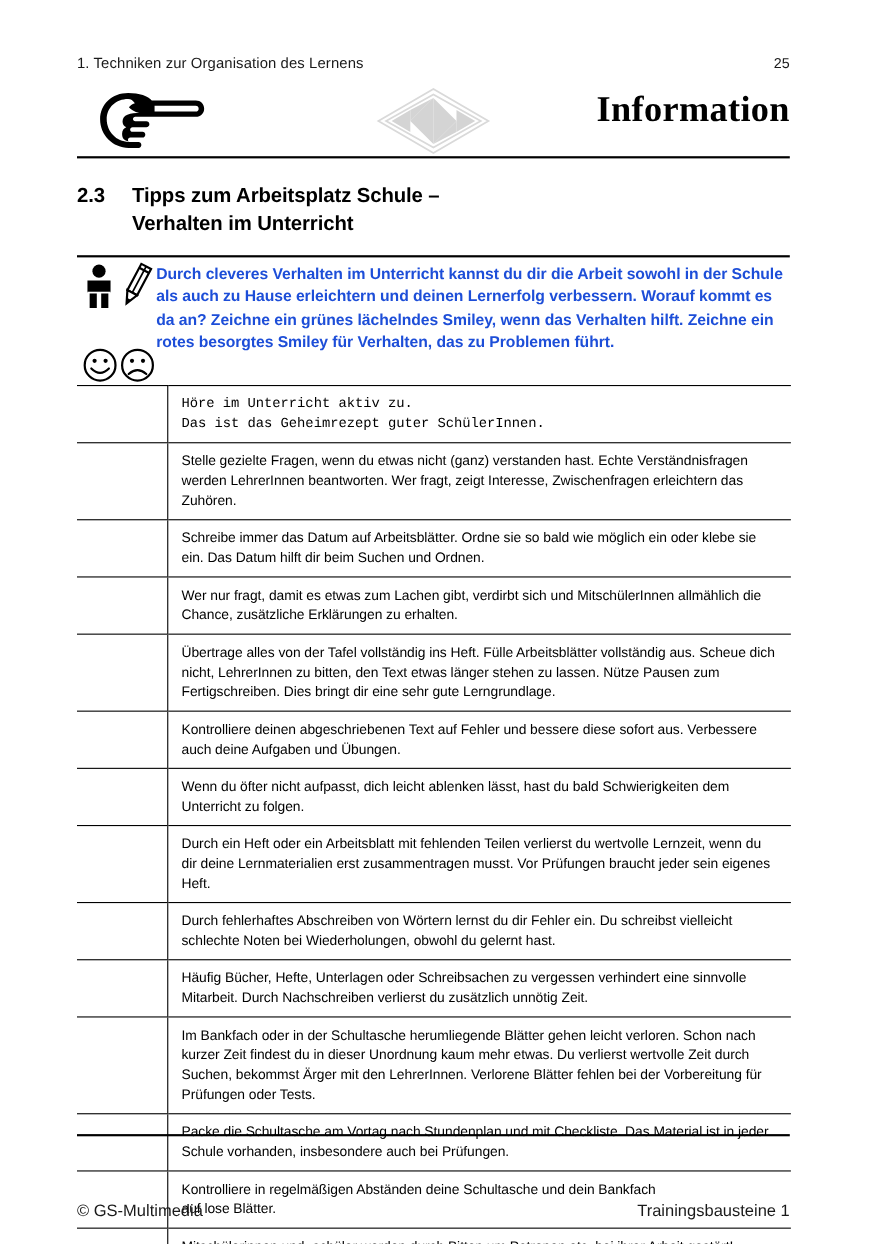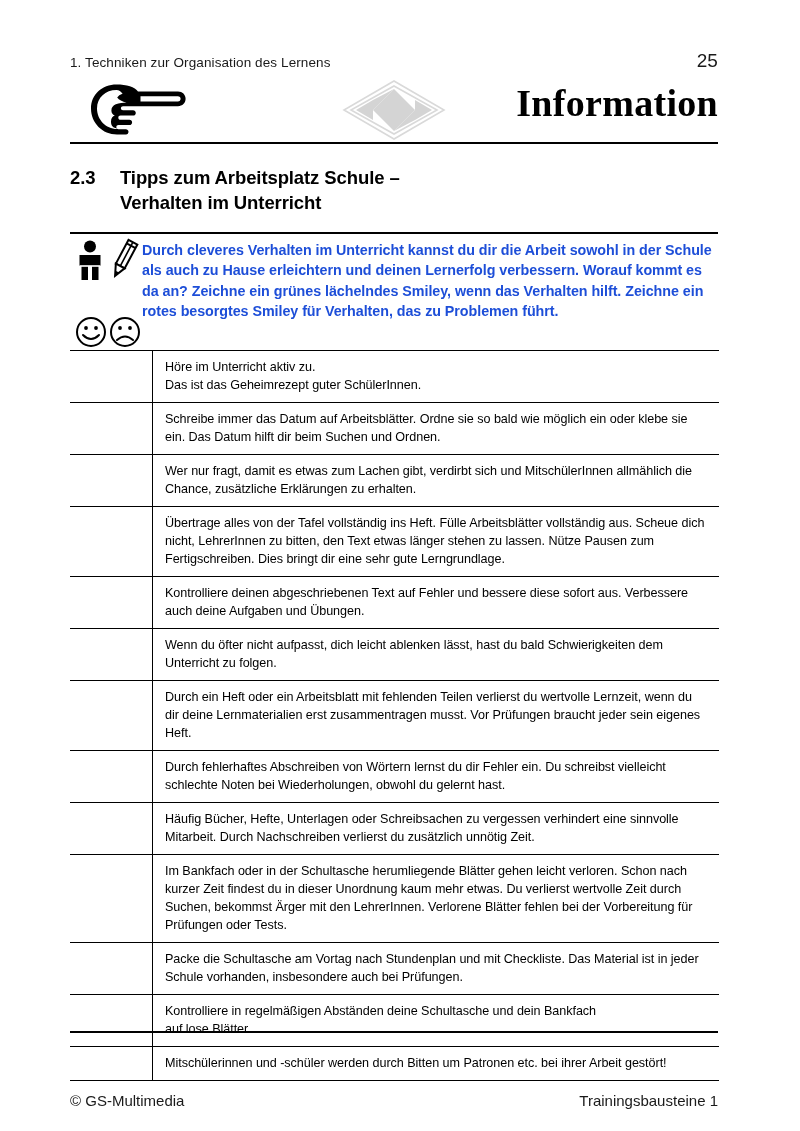--- a/index.html
+++ b/index.html
@@ -28,21 +28,21 @@
     top: 50px;
     width: 648px;
     display: flex;
     justify-content: space-between;
     align-items: baseline;
     font-size: 13.5px;
     letter-spacing: 0.1px;
     color: #1a1a1a;
   }
   .runhead-title { white-space: nowrap; }
-  .runhead-page { font-size: 19px; text-align: right; }
+  .runhead-page { font-size: 13px; text-align: right; }
 
   
   .banner {
     position: absolute;
     left: 70px;
     top: 78px;
     width: 648px;
     height: 62px;
   }
   .hand-icon {
@@ -58,21 +58,21 @@
     top: 1px;
     width: 104px;
     height: 62px;
   }
   .information-title {
     position: absolute;
     right: 0px;
     top: 6px;
     font-family: "Liberation Serif", serif;
     font-weight: 700;
-    font-size: 38px;
+    font-size: 33px;
     letter-spacing: 0.3px;
     line-height: 1;
     color: #000;
   }
 
   .rule {
     position: absolute;
     left: 70px;
     width: 648px;
     background: #000000;
@@ -300,22 +300,30 @@
     <div class="intro-text">Durch cleveres Verhalten im Unterricht kannst du dir die Arbeit sowohl in der Schule als auch zu Hause erleichtern und deinen Lernerfolg verbessern. Worauf kommt es da an? Zeichne ein grünes lächelndes Smiley, wenn das Verhalten hilft. Zeichne ein rotes besorgtes Smiley für Verhalten, das zu Problemen führt.</div>
   </div>
 
   <table class="tips-table">
     <tbody>
       <tr>
         <td class="col-mark">
             <div class="mark-box"></div>
           </td>
         <td class="col-text">
-            <div class="cell-text" style="white-space: pre-line;">Höre im Unterricht aktiv zu.
+            <div class="cell-text" style="white-space: pre-line; font-family: Liberation Mono, monospace;">Höre im Unterricht aktiv zu.
 Das ist das Geheimrezept guter SchülerInnen.</div>
+          </td>
+      </tr>
+      <tr>
+        <td class="col-mark">
+            <div class="mark-box"></div>
+          </td>
+        <td class="col-text">
+            <div class="cell-text">Stelle gezielte Fragen, wenn du etwas nicht (ganz) verstanden hast. Echte Verständnisfragen werden LehrerInnen beantworten. Wer fragt, zeigt Interesse, Zwischenfragen erleichtern das Zuhören.</div>
           </td>
       </tr>
       <tr>
         <td class="col-mark">
             <div class="mark-box"></div>
           </td>
         <td class="col-text">
             <div class="cell-text">Schreibe immer das Datum auf Arbeitsblätter. Ordne sie so bald wie möglich ein oder klebe sie ein. Das Datum hilft dir beim Suchen und Ordnen.</div>
           </td>
       </tr>

